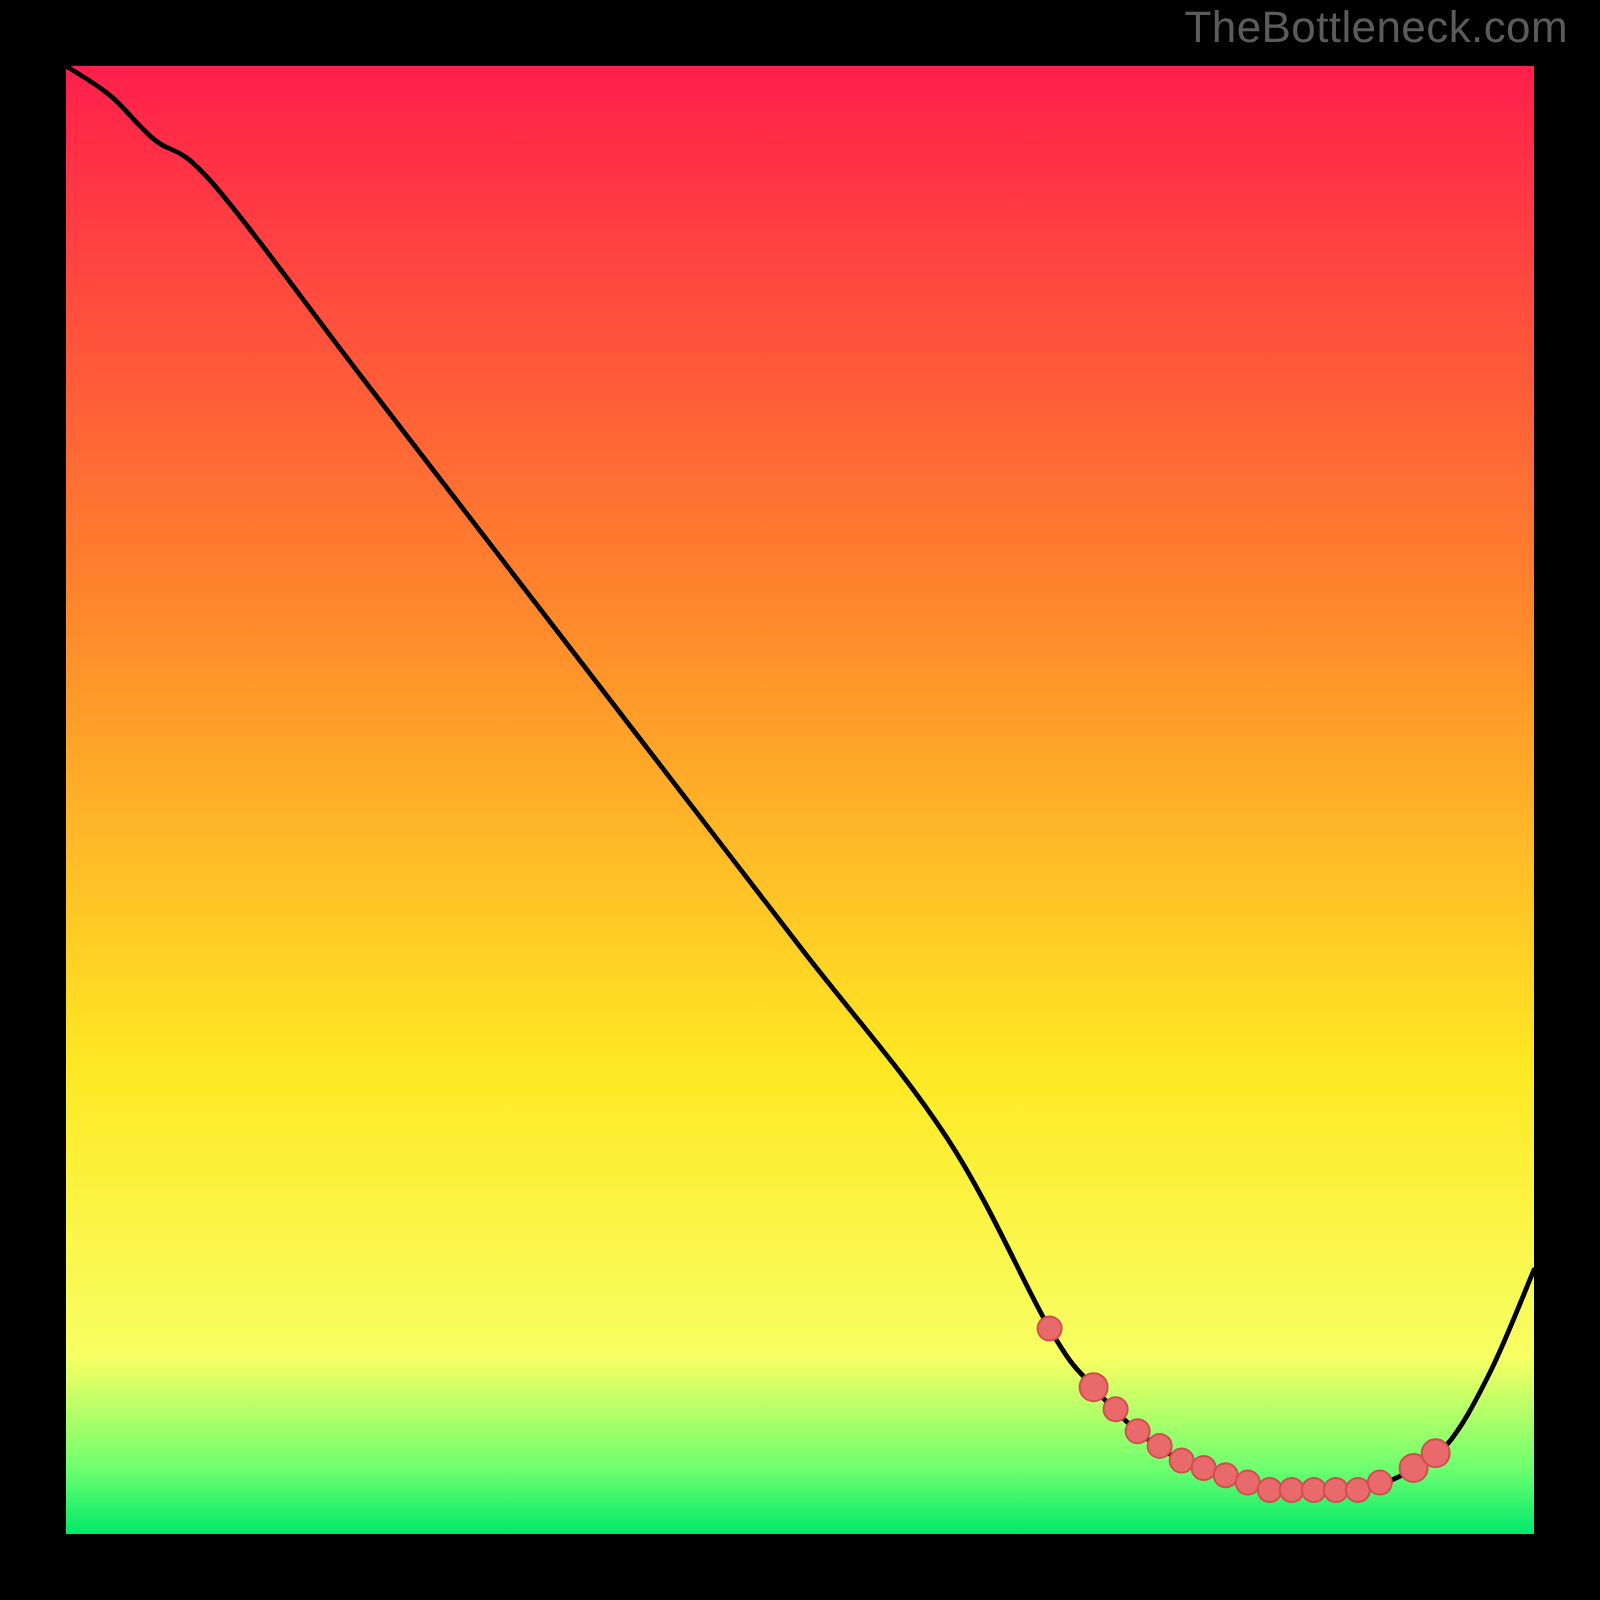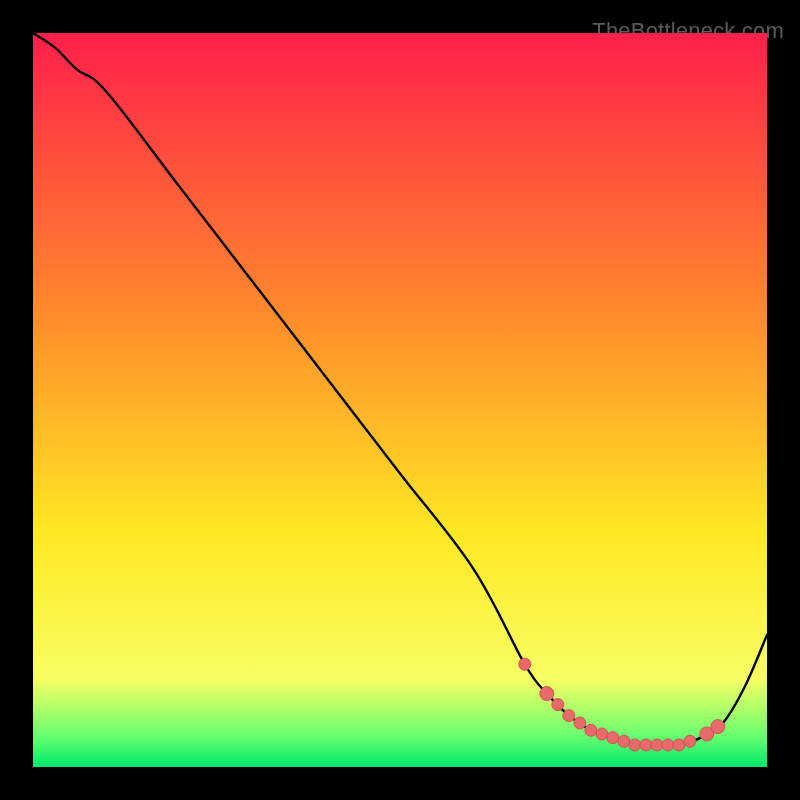--- a/index.html
+++ b/index.html
@@ -12,21 +12,21 @@
     font-family: Arial, Helvetica, sans-serif;
   }
   .frame {
     position: relative;
     width: 800px;
     height: 800px;
     background: #000;
   }
   .watermark {
     position: absolute;
-    top: 18px;
+    top: 1px;
     right: 16px;
     color: #5b5b5b;
     font-size: 22px;
     font-weight: 500;
     letter-spacing: 0.2px;
     user-select: none;
   }
   .plot {
     position: absolute;
     left: 33px;

